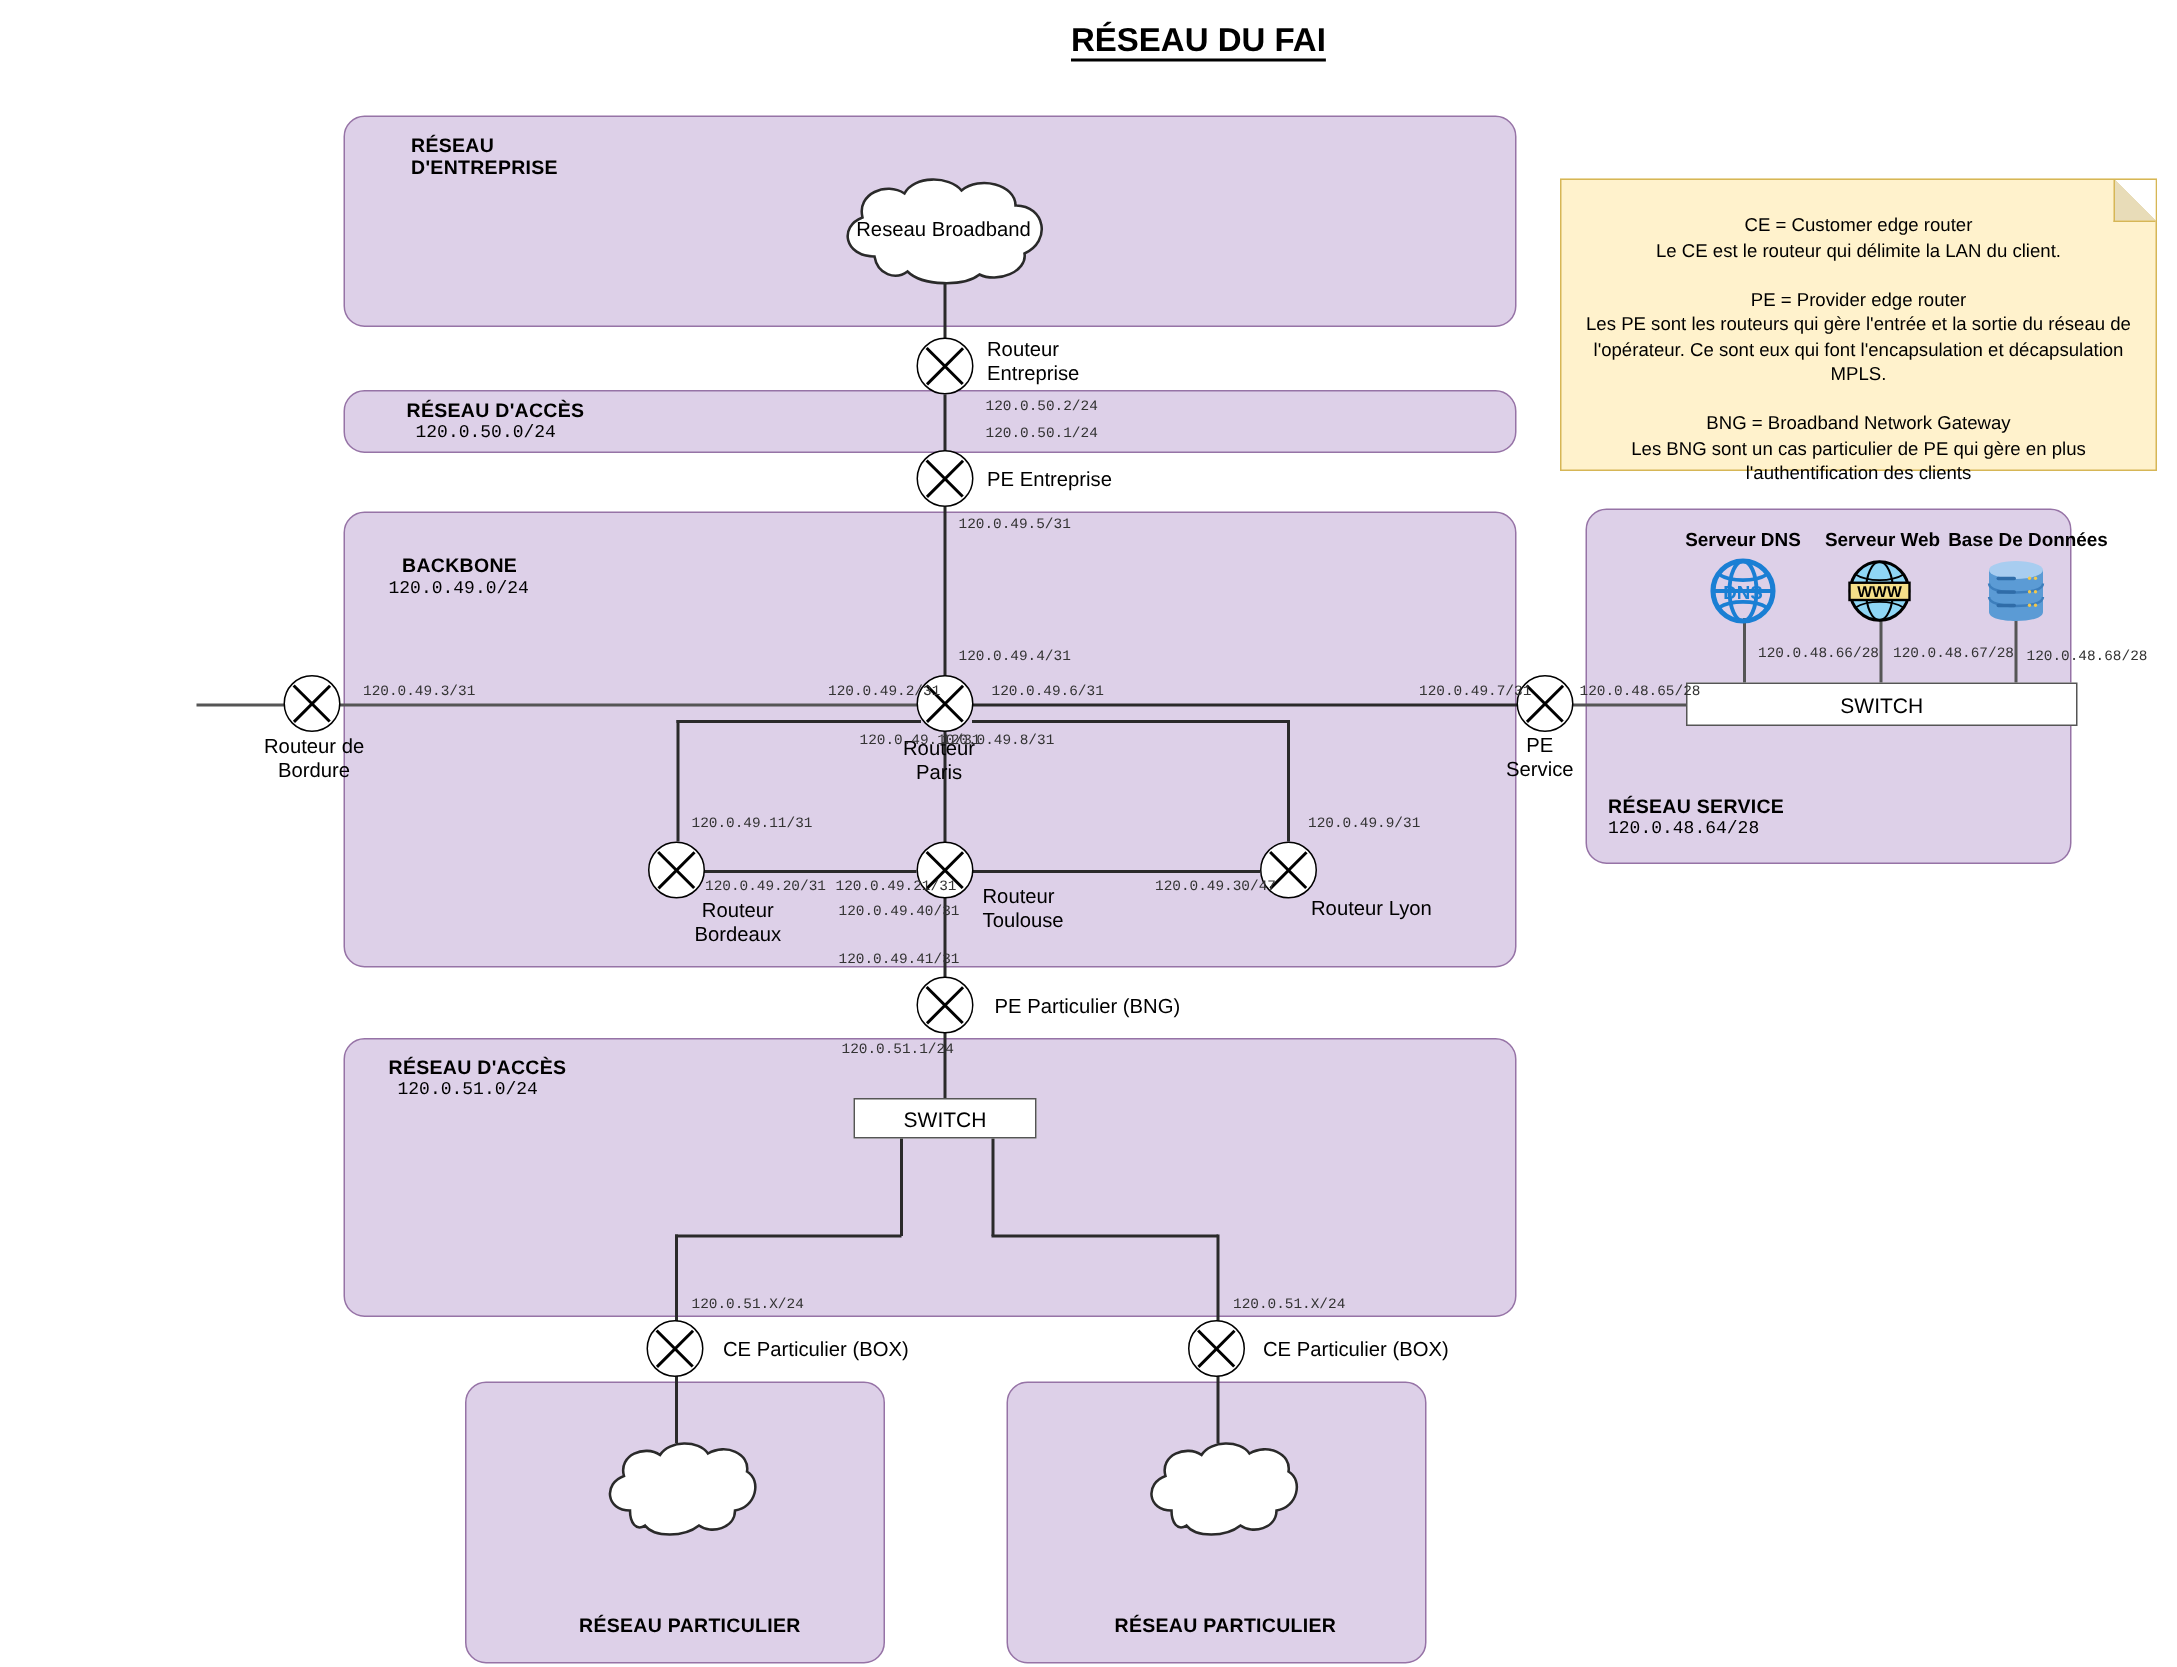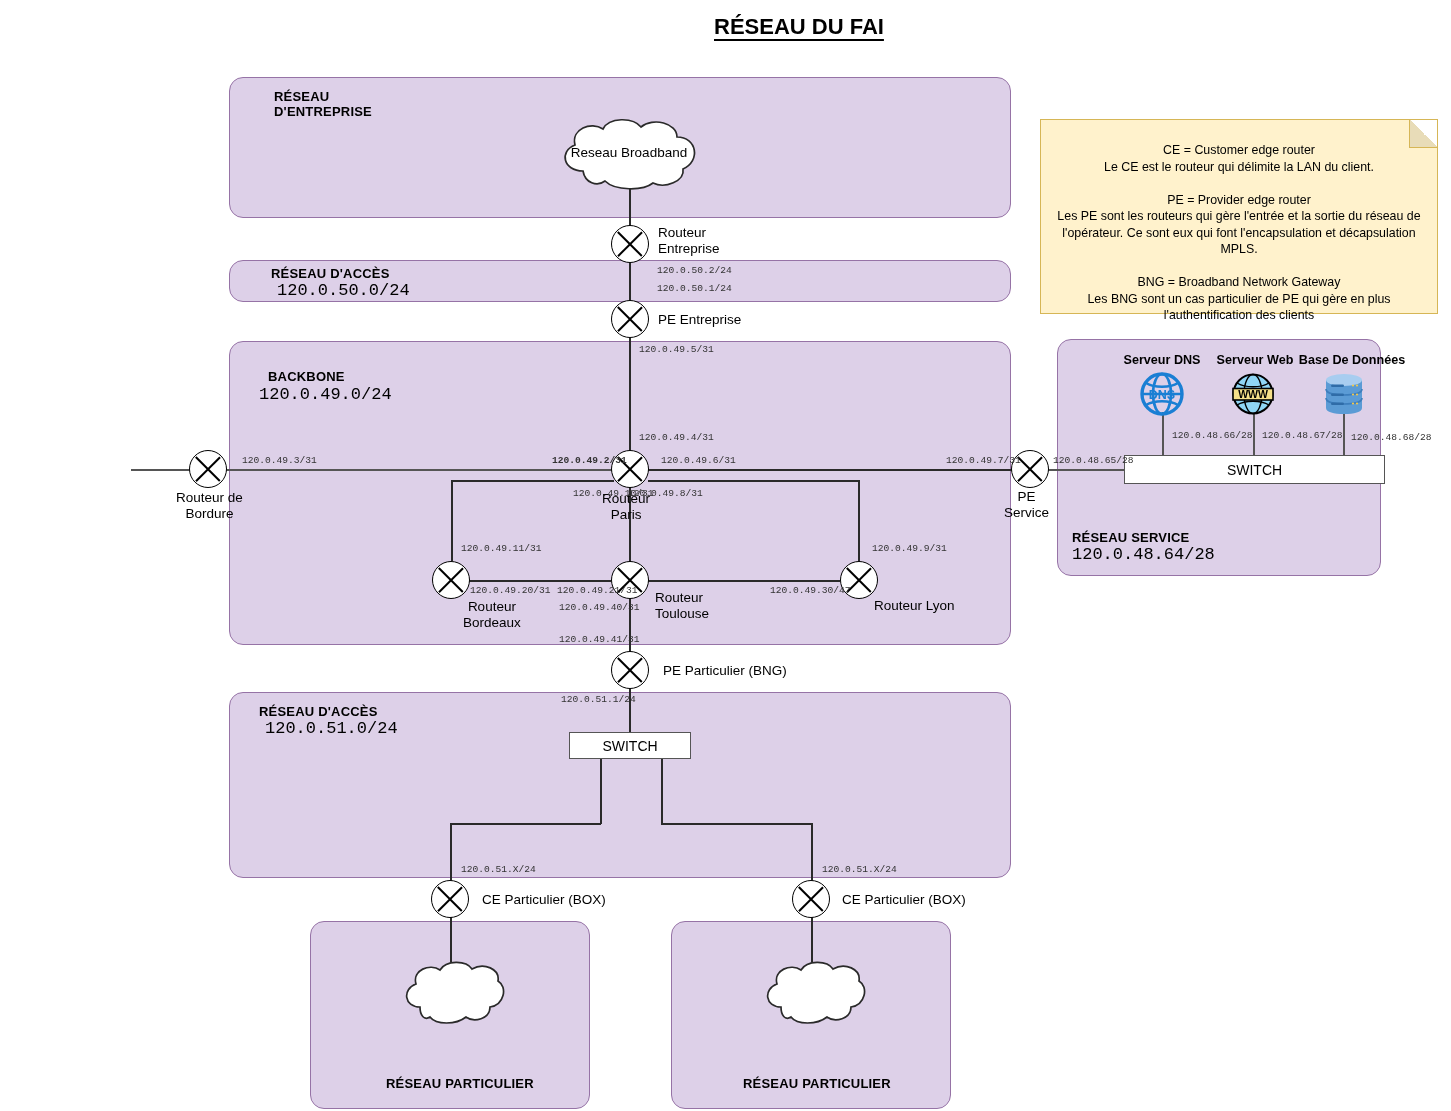--- a/index.html
+++ b/index.html
@@ -2,21 +2,21 @@
 <html><head>
 <meta charset="utf-8">
 <style>
   html,body{margin:0;padding:0;background:#ffffff;}
   body{width:1451px;height:1111px;position:relative;overflow:hidden;
        font-family:"Liberation Sans",sans-serif;color:#000;}
   #stage{position:absolute;inset:0;}
 
   .zone{position:absolute;background:#ddd0e8;border:1.5px solid #9673a6;border-radius:14px;box-sizing:border-box;}
   .zone-title{position:absolute;font-weight:bold;font-size:13px;letter-spacing:.2px;white-space:pre;}
-  .zone-sub{position:absolute;font-family:"Liberation Mono",monospace;font-size:17px;white-space:pre;}
+  .zone-sub{position:absolute;font-family:"Liberation Mono",monospace;font-size:12px;white-space:pre;}
 
   .note{position:absolute;background:#fff2cc;border:1.5px solid #d6b656;box-sizing:border-box;}
   .note .fold{position:absolute;top:0;right:0;width:28px;height:28px;
     background:linear-gradient(225deg,#ffffff 0 50%,#e8dcb8 50% 100%);
     border-left:1.5px solid #d6b656;border-bottom:1.5px solid #d6b656;box-sizing:border-box;}
   .note .ntext{position:absolute;left:10px;right:10px;top:22px;text-align:center;
     font-size:12.4px;line-height:16.5px;white-space:pre-wrap;}
 
   .ln{position:absolute;background:#2a2a2a;}
   .ln.h{height:1.6px;}
@@ -250,21 +250,21 @@
       <circle cx="35" cy="31.5" r="1.1" fill="#f2c84b"></circle>
     </svg>
   </div>
   <div class="ip" style="left:1351px;top:432px;">120.0.48.68/28</div>
 
   <div class="ip" style="left:242px;top:455px;">120.0.49.3/31</div>
   <div class="ip" style="left:657px;top:265px;">120.0.50.2/24</div>
   <div class="ip" style="left:657px;top:283px;">120.0.50.1/24</div>
   <div class="ip" style="left:639px;top:344px;">120.0.49.5/31</div>
   <div class="ip" style="left:639px;top:432px;">120.0.49.4/31</div>
-  <div class="ip" style="left:552px;top:455px;font-weight:bold;">120.0.49.2/31</div>
+  <div class="ip" style="left:552px;top:455px;">120.0.49.2/31</div>
   <div class="ip" style="left:661px;top:455px;">120.0.49.6/31</div>
   <div class="ip" style="left:539px;top:488px;margin-left:34px;">120.0.49.10/31</div>
   <div class="ip" style="left:628px;top:488px;">120.0.49.8/31</div>
   <div class="ip" style="left:461px;top:543px;">120.0.49.11/31</div>
   <div class="ip" style="left:470px;top:585px;">120.0.49.20/31</div>
   <div class="ip" style="left:557px;top:585px;">120.0.49.21/31</div>
   <div class="ip" style="left:559px;top:602px;">120.0.49.40/31</div>
   <div class="ip" style="left:559px;top:634px;">120.0.49.41/31</div>
   <div class="ip" style="left:770px;top:585px;">120.0.49.30/47</div>
   <div class="ip" style="left:872px;top:543px;">120.0.49.9/31</div>

